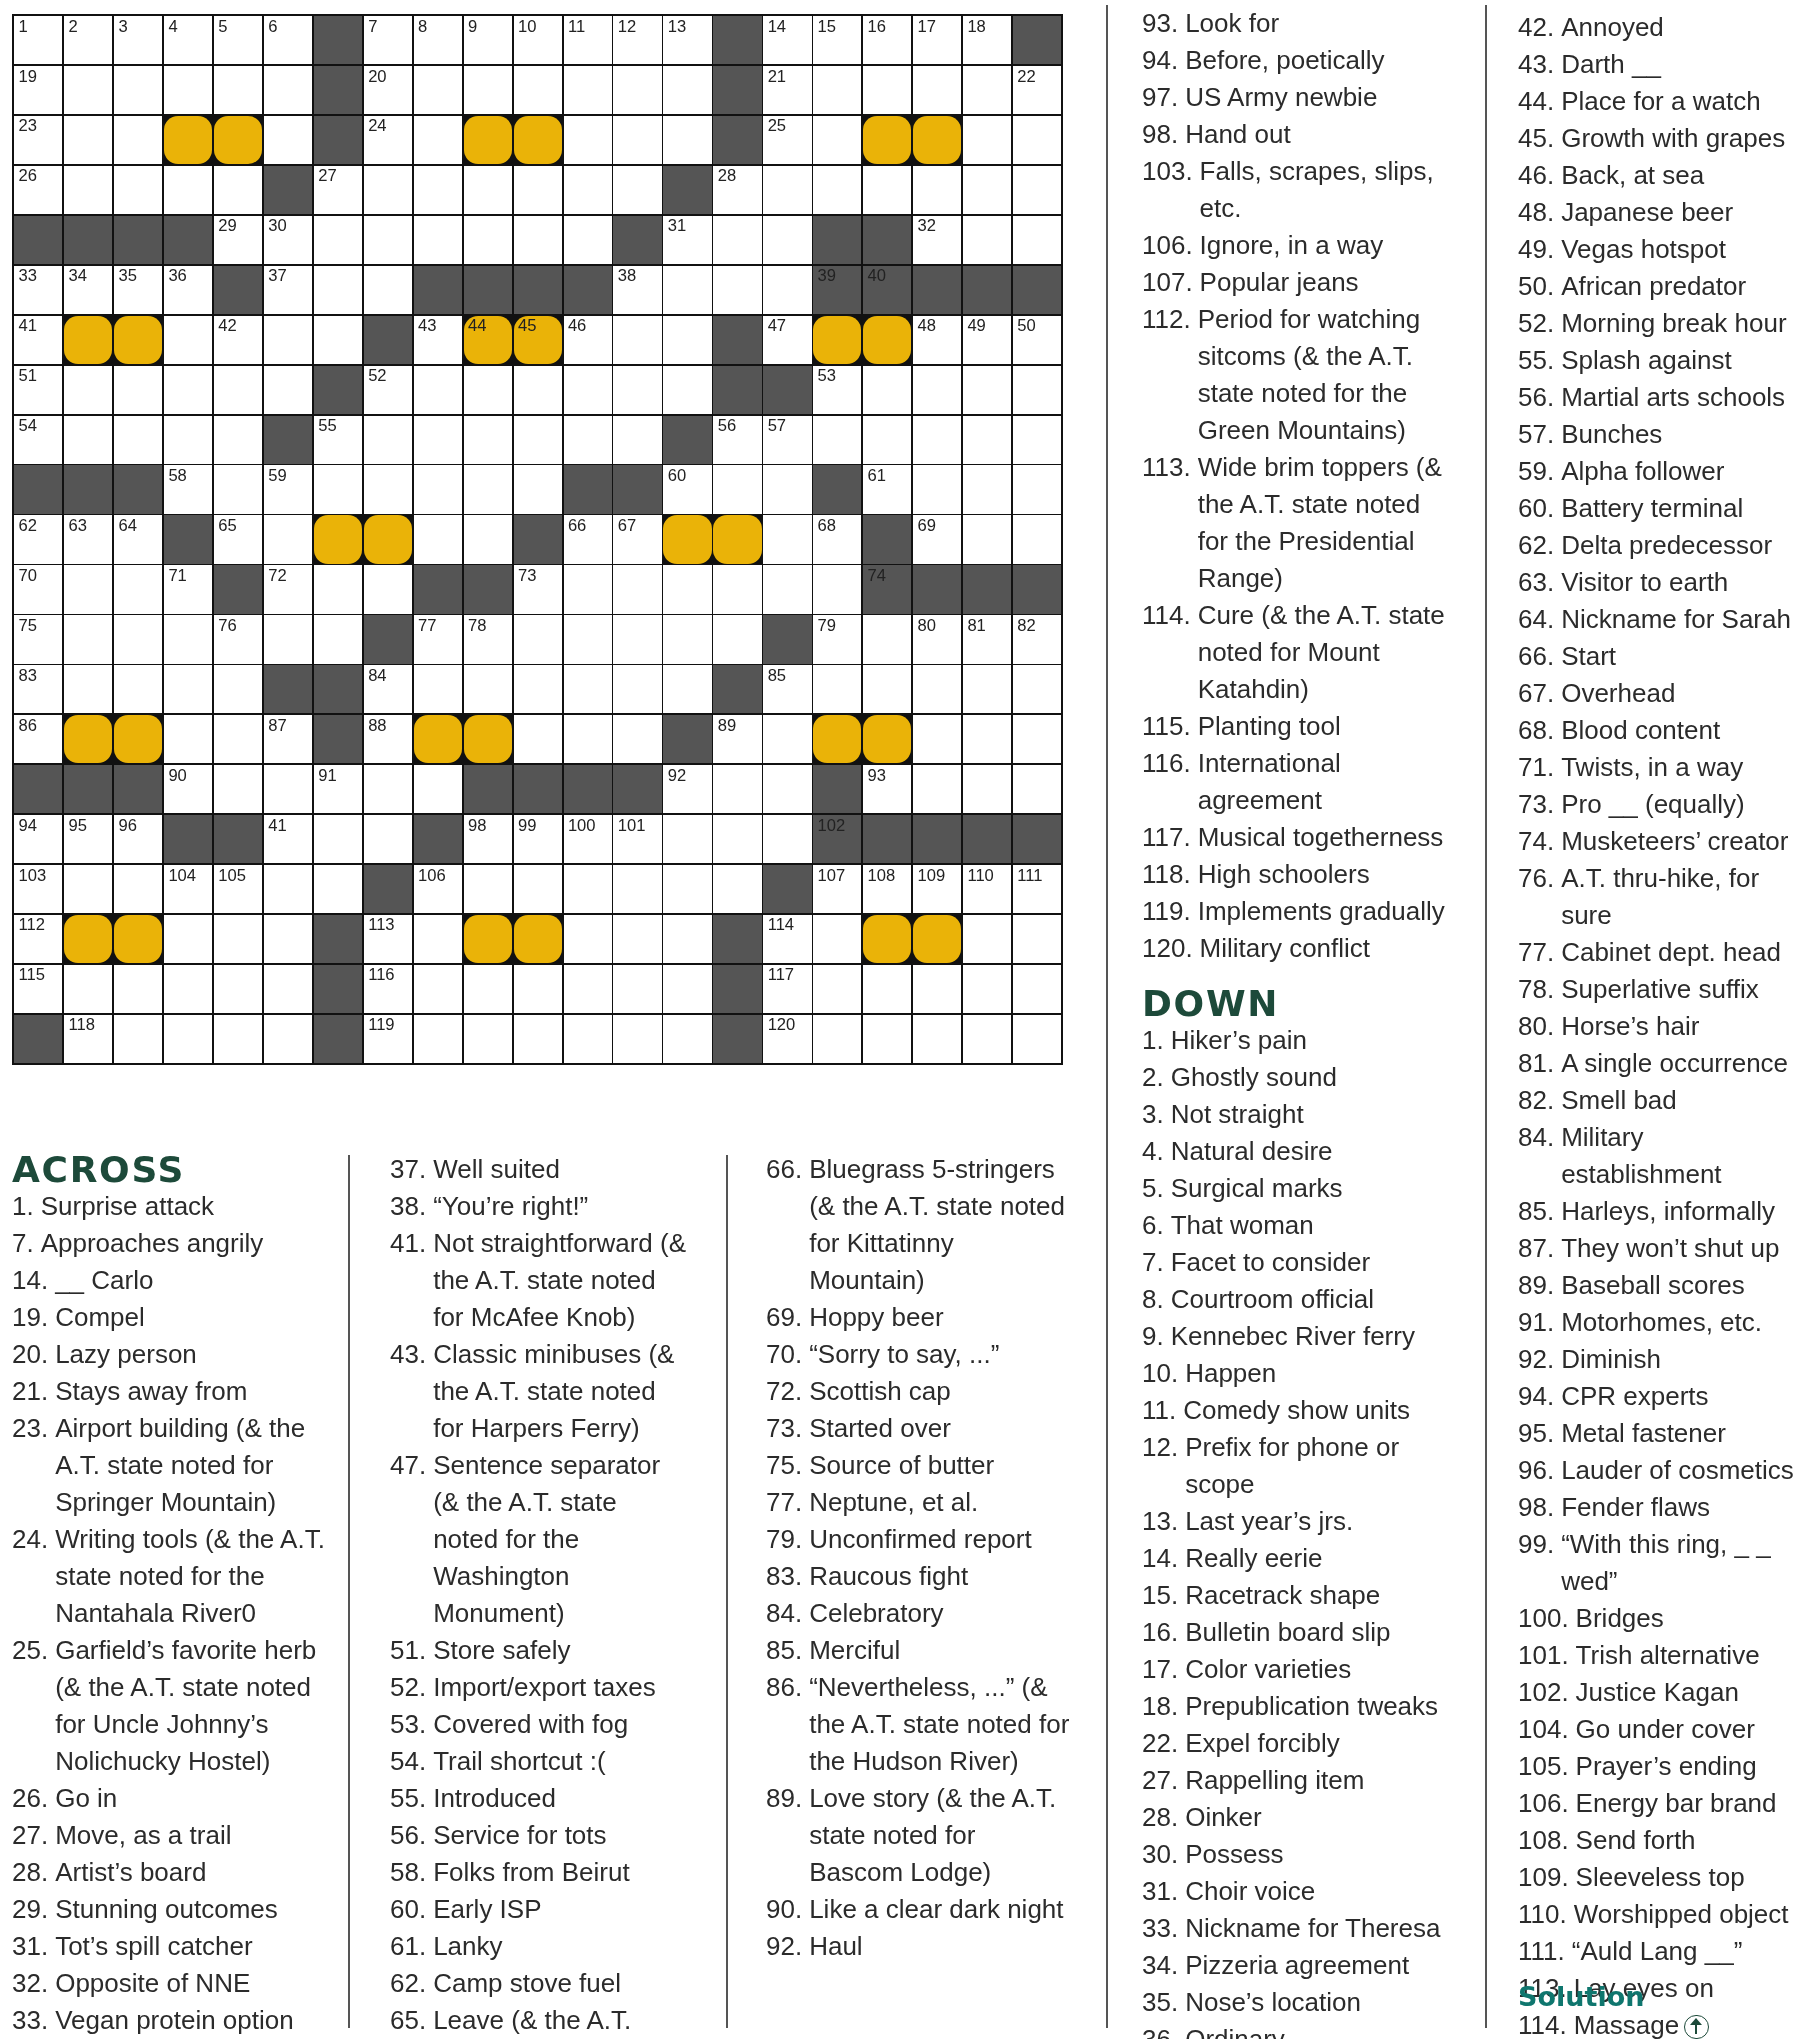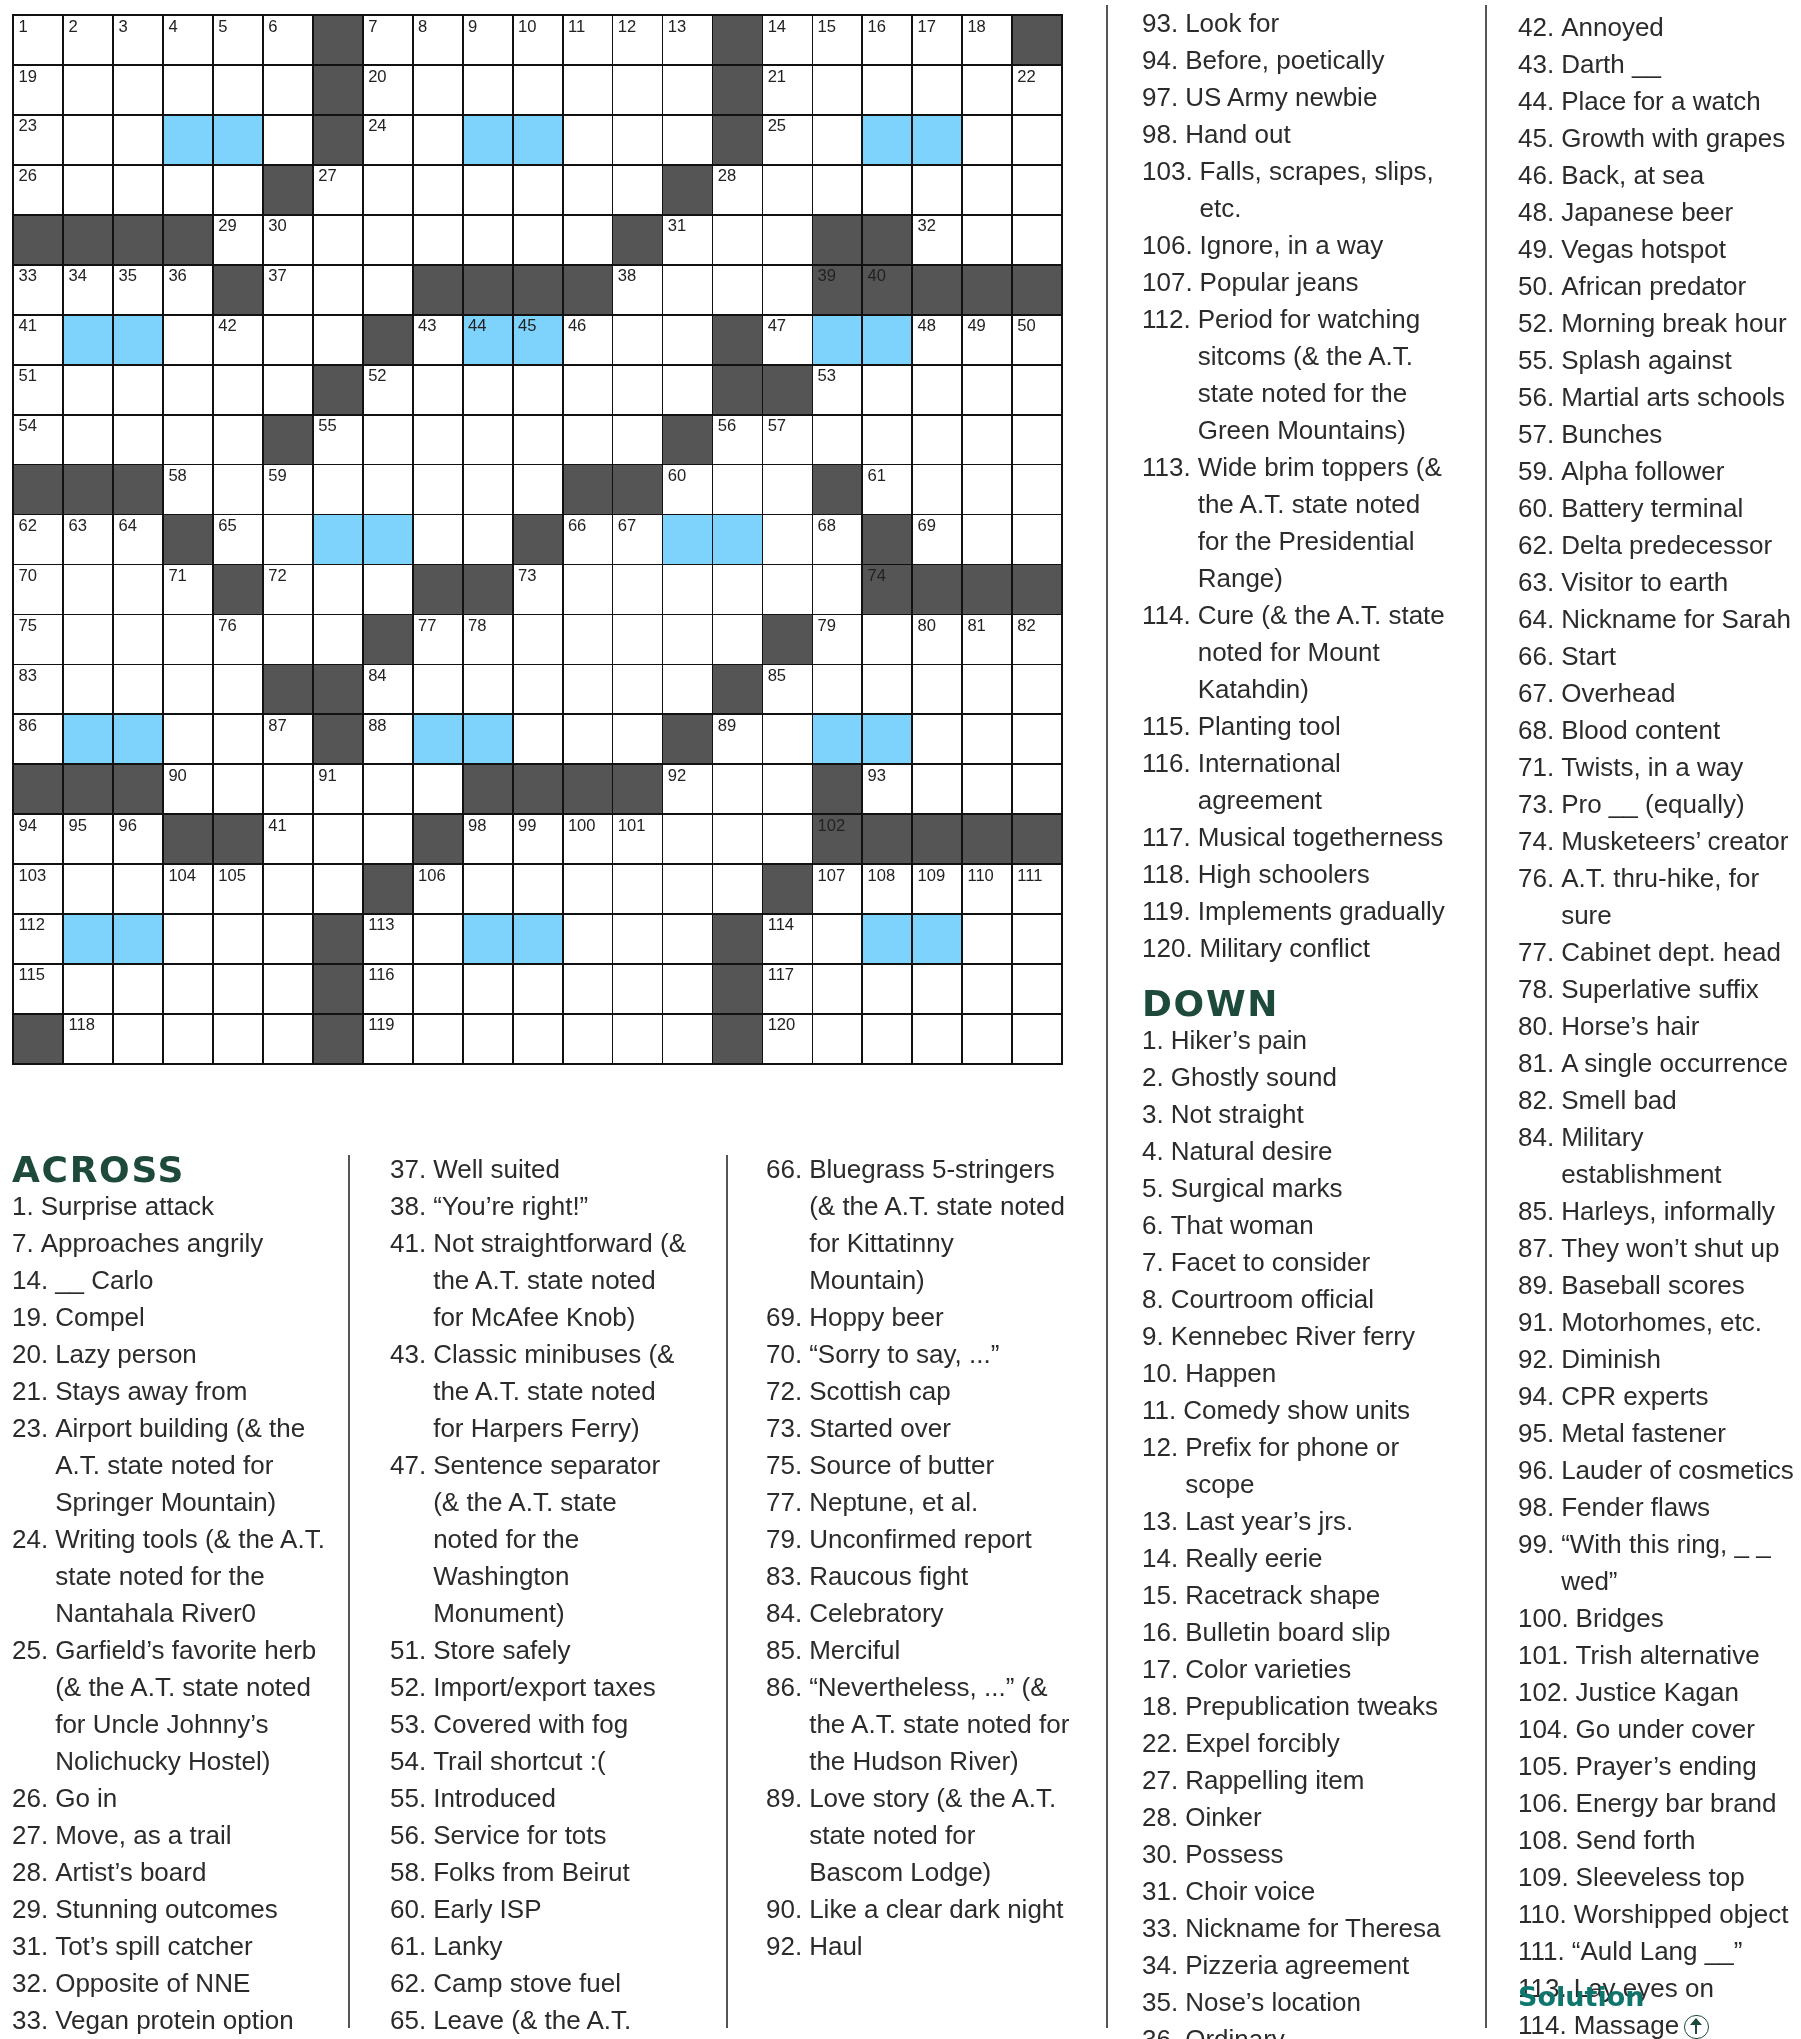--- a/index.html
+++ b/index.html
@@ -3,21 +3,21 @@
 <meta charset="utf-8">
 <style>
   html, body { margin: 0; padding: 0; background: #ffffff; }
   body { width: 1802px; height: 2039px; position: relative; overflow: hidden;
          font-family: "Liberation Sans", sans-serif; color: #2a2a2a; }
   #grid { position: absolute; left: 12.2px; top: 14px; width: 1051px; height: 1051px;
           display: grid; grid-template-columns: repeat(21, 1fr); grid-template-rows: repeat(21, 1fr);
           border: 2.6px solid #111; box-sizing: border-box; background: #111; gap: 1.7px; }
   .cell { position: relative; background: #ffffff; }
   .cell.black { background: #555555; }
-  .cell.green { background: #7dd3fc; }
+  .cell.green { background: #eab308; border-radius: 14px; }
   .cell .num { position: absolute; left: 4.4px; top: 2.6px; font-size: 16.6px; color: #222;
                font-family: "Liberation Sans", sans-serif; line-height: 1; }
   .col { position: absolute; font-size: 26px; line-height: 37px; color: #2b2b2b;
          font-family: "Liberation Sans", sans-serif; }
   .col .clue { display: flex; }
   .col .clue .n { white-space: nowrap; padding-right: 7px; }
   .col .clue .t { flex: 1; }
   .heading { font-family: "DejaVu Sans", sans-serif; font-weight: bold; color: #1d4a3a;
              font-size: 36px; letter-spacing: 1.7px; line-height: 37px; }
   .sep { position: absolute; width: 1.7px; background: #555; }

